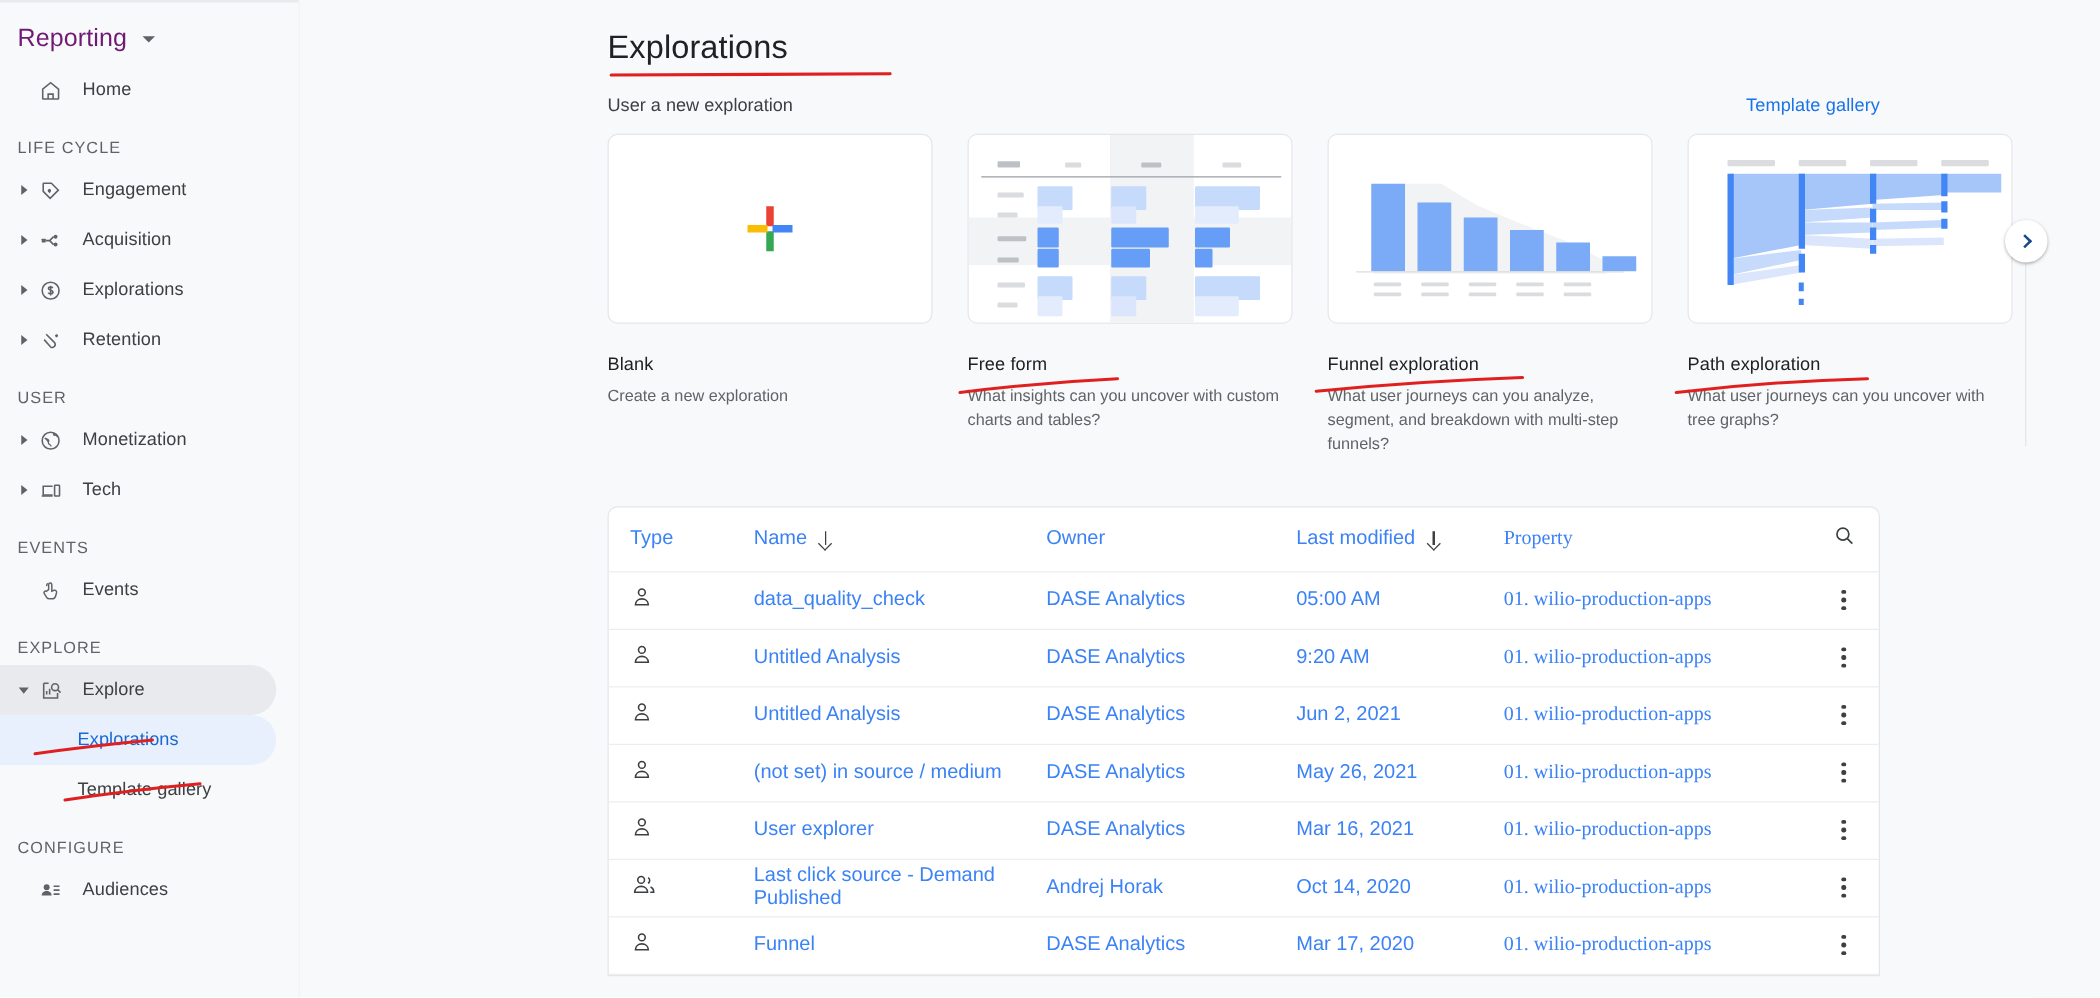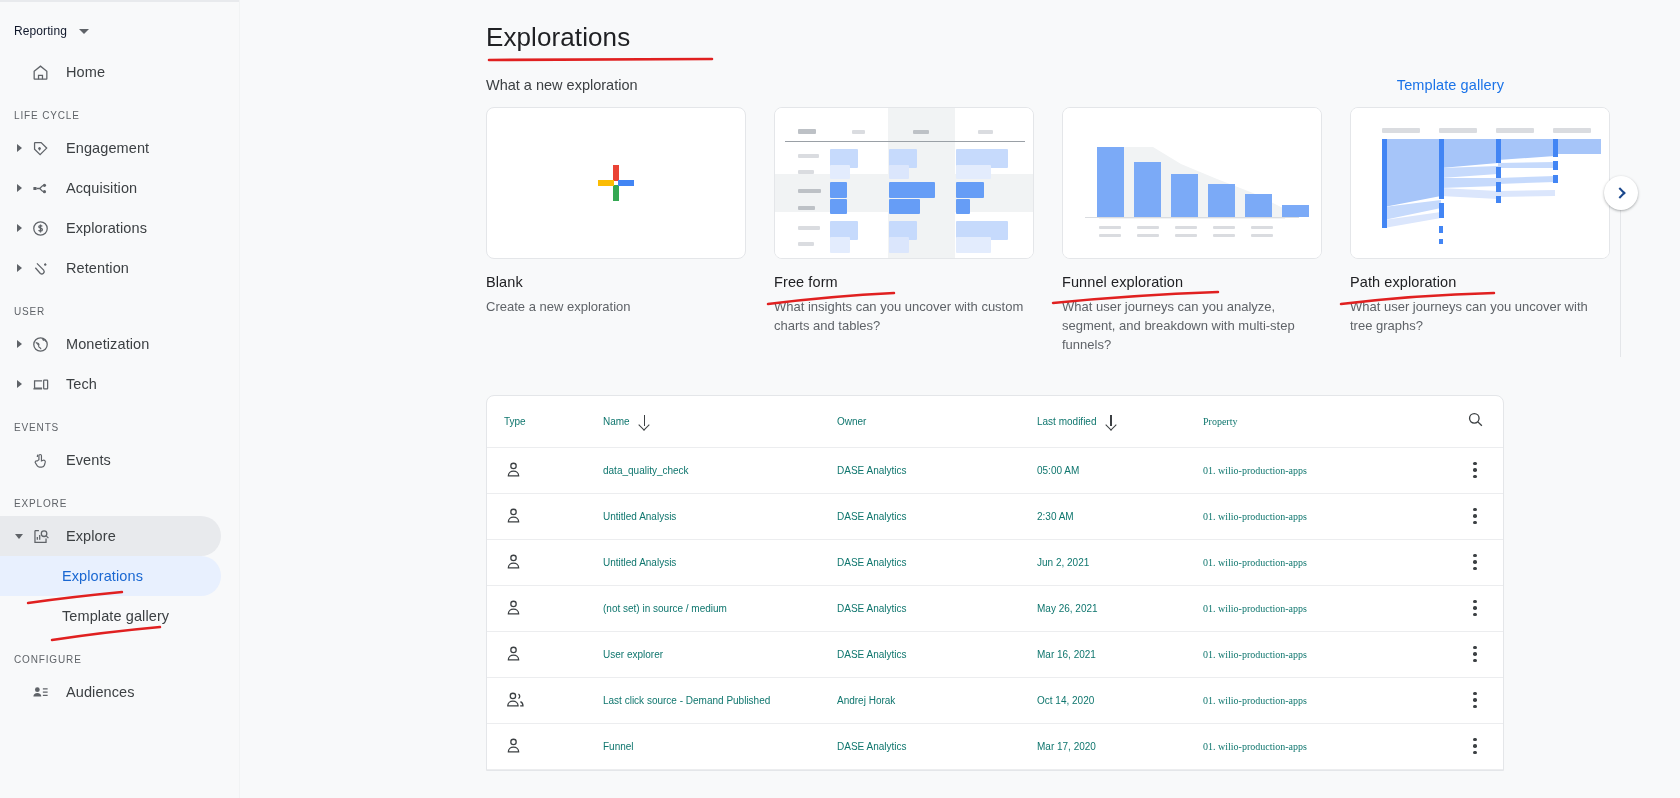--- a/index.html
+++ b/index.html
@@ -13,21 +13,21 @@
   
   .sidebar {
     width: 240px; height: 798px; flex: 0 0 240px;
     background: #f8f9fa; position: relative; overflow: hidden;
     border-right: 1px solid #f1f3f4;
   }
   .reporting-row {
     display: flex; align-items: center; gap: 12px;
     height: 42px; padding: 0 0 0 14px; margin-top: 10px;
   }
-  .reporting-label { font-size: 12px; color: #0f172a; letter-spacing: .1px; }
+  .reporting-label { font-size: 20px; color: #701a75; letter-spacing: .1px; }
   .caret-down {
     width: 0; height: 0; border-left: 5px solid transparent;
     border-right: 5px solid transparent; border-top: 5px solid #5f6368;
   }
   .nav-item {
     display: flex; align-items: center; height: 40px;
     padding-left: 14px; position: relative; cursor: pointer;
     border-radius: 0 20px 20px 0; margin-right: 18px;
   }
   .nav-item .arrow {
@@ -46,21 +46,21 @@
   .nav-item .ico {
     width: 24px; height: 24px; flex: 0 0 24px; margin-right: 14px;
     display: flex; align-items: center; justify-content: center;
   }
   .nav-item .txt { font-size: 14.5px; color: #3c4043; letter-spacing: .1px; }
   .nav-item.active-parent { background: #e8eaed; }
   .nav-item.active-child { background: #e8f0fe; }
   .nav-item.active-child .txt { color: #1967d2; }
   .nav-item.sub { padding-left: 62px; }
   .nav-section {
-    font-size: 10px; color: #5f6368; letter-spacing: .85px;
+    font-size: 13px; color: #5f6368; letter-spacing: .85px;
     padding: 18px 0 7px 14px; font-weight: 500;
   }
   .sidebar-top-rule {
     position: absolute; top: 0; left: 0; right: 0;
     height: 2px; background: #e8eaed;
   }
 
   
   .main {
     flex: 1; height: 798px; background: #f8f9fa;
@@ -84,21 +84,21 @@
     display: flex; gap: 28px; padding: 14px 0 0 246px;
     position: relative; align-items: flex-start;
   }
   .card { width: 260px; flex: 0 0 260px; cursor: pointer; }
   .card-thumb {
     width: 260px; height: 152px; background: #fff;
     border: 1px solid #e4e6e9; border-radius: 8px;
     overflow: hidden; position: relative;
   }
   .card-name {
-    font-size: 14.5px; color: #202124; margin-top: 15px;
+    font-size: 14.5px; color: #202124; margin-top: 25px;
     position: relative; display: inline-block; letter-spacing: .1px;
   }
   .card-desc {
     font-size: 13px; color: #5f6368; margin-top: 7px;
     line-height: 1.45; max-width: 258px;
   }
 
   
   .plus-wrap { width: 100%; height: 100%; display: flex; align-items: center; justify-content: center; }
   .gplus { position: relative; width: 36px; height: 36px; }
@@ -145,21 +145,21 @@
 
   
   .table-wrap {
     margin: 40px 176px 0 246px; background: #fff;
     border: 1px solid #e4e6e9; border-radius: 8px 8px 0 0;
     overflow: hidden;
   }
   .t-row { display: flex; align-items: center; height: 46px; border-bottom: 1px solid #ecedef; }
   .t-head { height: 52px; }
   .t-head .c { font-size: 13.5px; color: #3c4043; display: flex; align-items: center; gap: 9px; }
-  .t-row .c { font-size: 10px; color: #0f766e; }
+  .t-row .c { font-size: 16px; color: #3b82f6; }
   .c-type { width: 116px; flex: 0 0 116px; padding-left: 17px; }
   .c-name { width: 234px; flex: 0 0 234px; }
   .c-owner { width: 200px; flex: 0 0 200px; }
   .c-mod { width: 166px; flex: 0 0 166px; }
   .c-prop { flex: 1; font-family: Liberation Serif, serif; }
   .c-act { width: 56px; flex: 0 0 56px; display: flex; justify-content: center; }
   .sort-arrow { display: inline-block; width: 11px; height: 13px; position: relative; }
   .sort-arrow::before {
     content: ""; position: absolute; left: 5px; top: 0; width: 1.5px; height: 11px; background: #3c4043;
   }
@@ -343,21 +343,21 @@
     <svg class="annot" style="left:0;top:612px;width:240px;height:70px">
       <path d="M52 28 Q105 20 160 15" stroke="#e02020" stroke-width="2.5" fill="none" stroke-linecap="round"></path>
     </svg>
   </nav>
 
   <main class="main">
 
     <h1 class="page-title">Explorations</h1>
 
     <div class="subhead-row">
-      <span class="subhead">What a new exploration</span>
+      <span class="subhead">User a new exploration</span>
       <span class="tmpl-gallery-link">Template gallery</span>
     </div>
 
     <div class="card-strip">
 
       <div class="card">
         <div class="card-thumb">
           <div class="plus-wrap">
             <div class="gplus">
               <span class="gp-red"></span>
@@ -544,21 +544,21 @@
           </div>
           <div class="t-row">
             <div class="c c-type">
        <span><svg width="19" height="19" viewBox="0 0 24 24" fill="none" stroke="#3c4043" stroke-width="1.6">
   <circle cx="12" cy="7.5" r="3.4"></circle>
                   <path d="M5.5 20c0-3.6 2.9-6 6.5-6s6.5 2.4 6.5 6z"></path>
                 </svg></span>
      </div>
      <div class="c c-name">Untitled Analysis</div>
      <div class="c c-owner">DASE Analytics</div>
-     <div class="c c-mod">2:30 AM</div>
+     <div class="c c-mod">9:20 AM</div>
      <div class="c c-prop">01. wilio-production-apps</div>
      <div class="c-act">
        <span class="kebab">
                 <i></i>
                 <i></i>
                 <i></i>
               </span>
      </div>
           </div>
           <div class="t-row">

